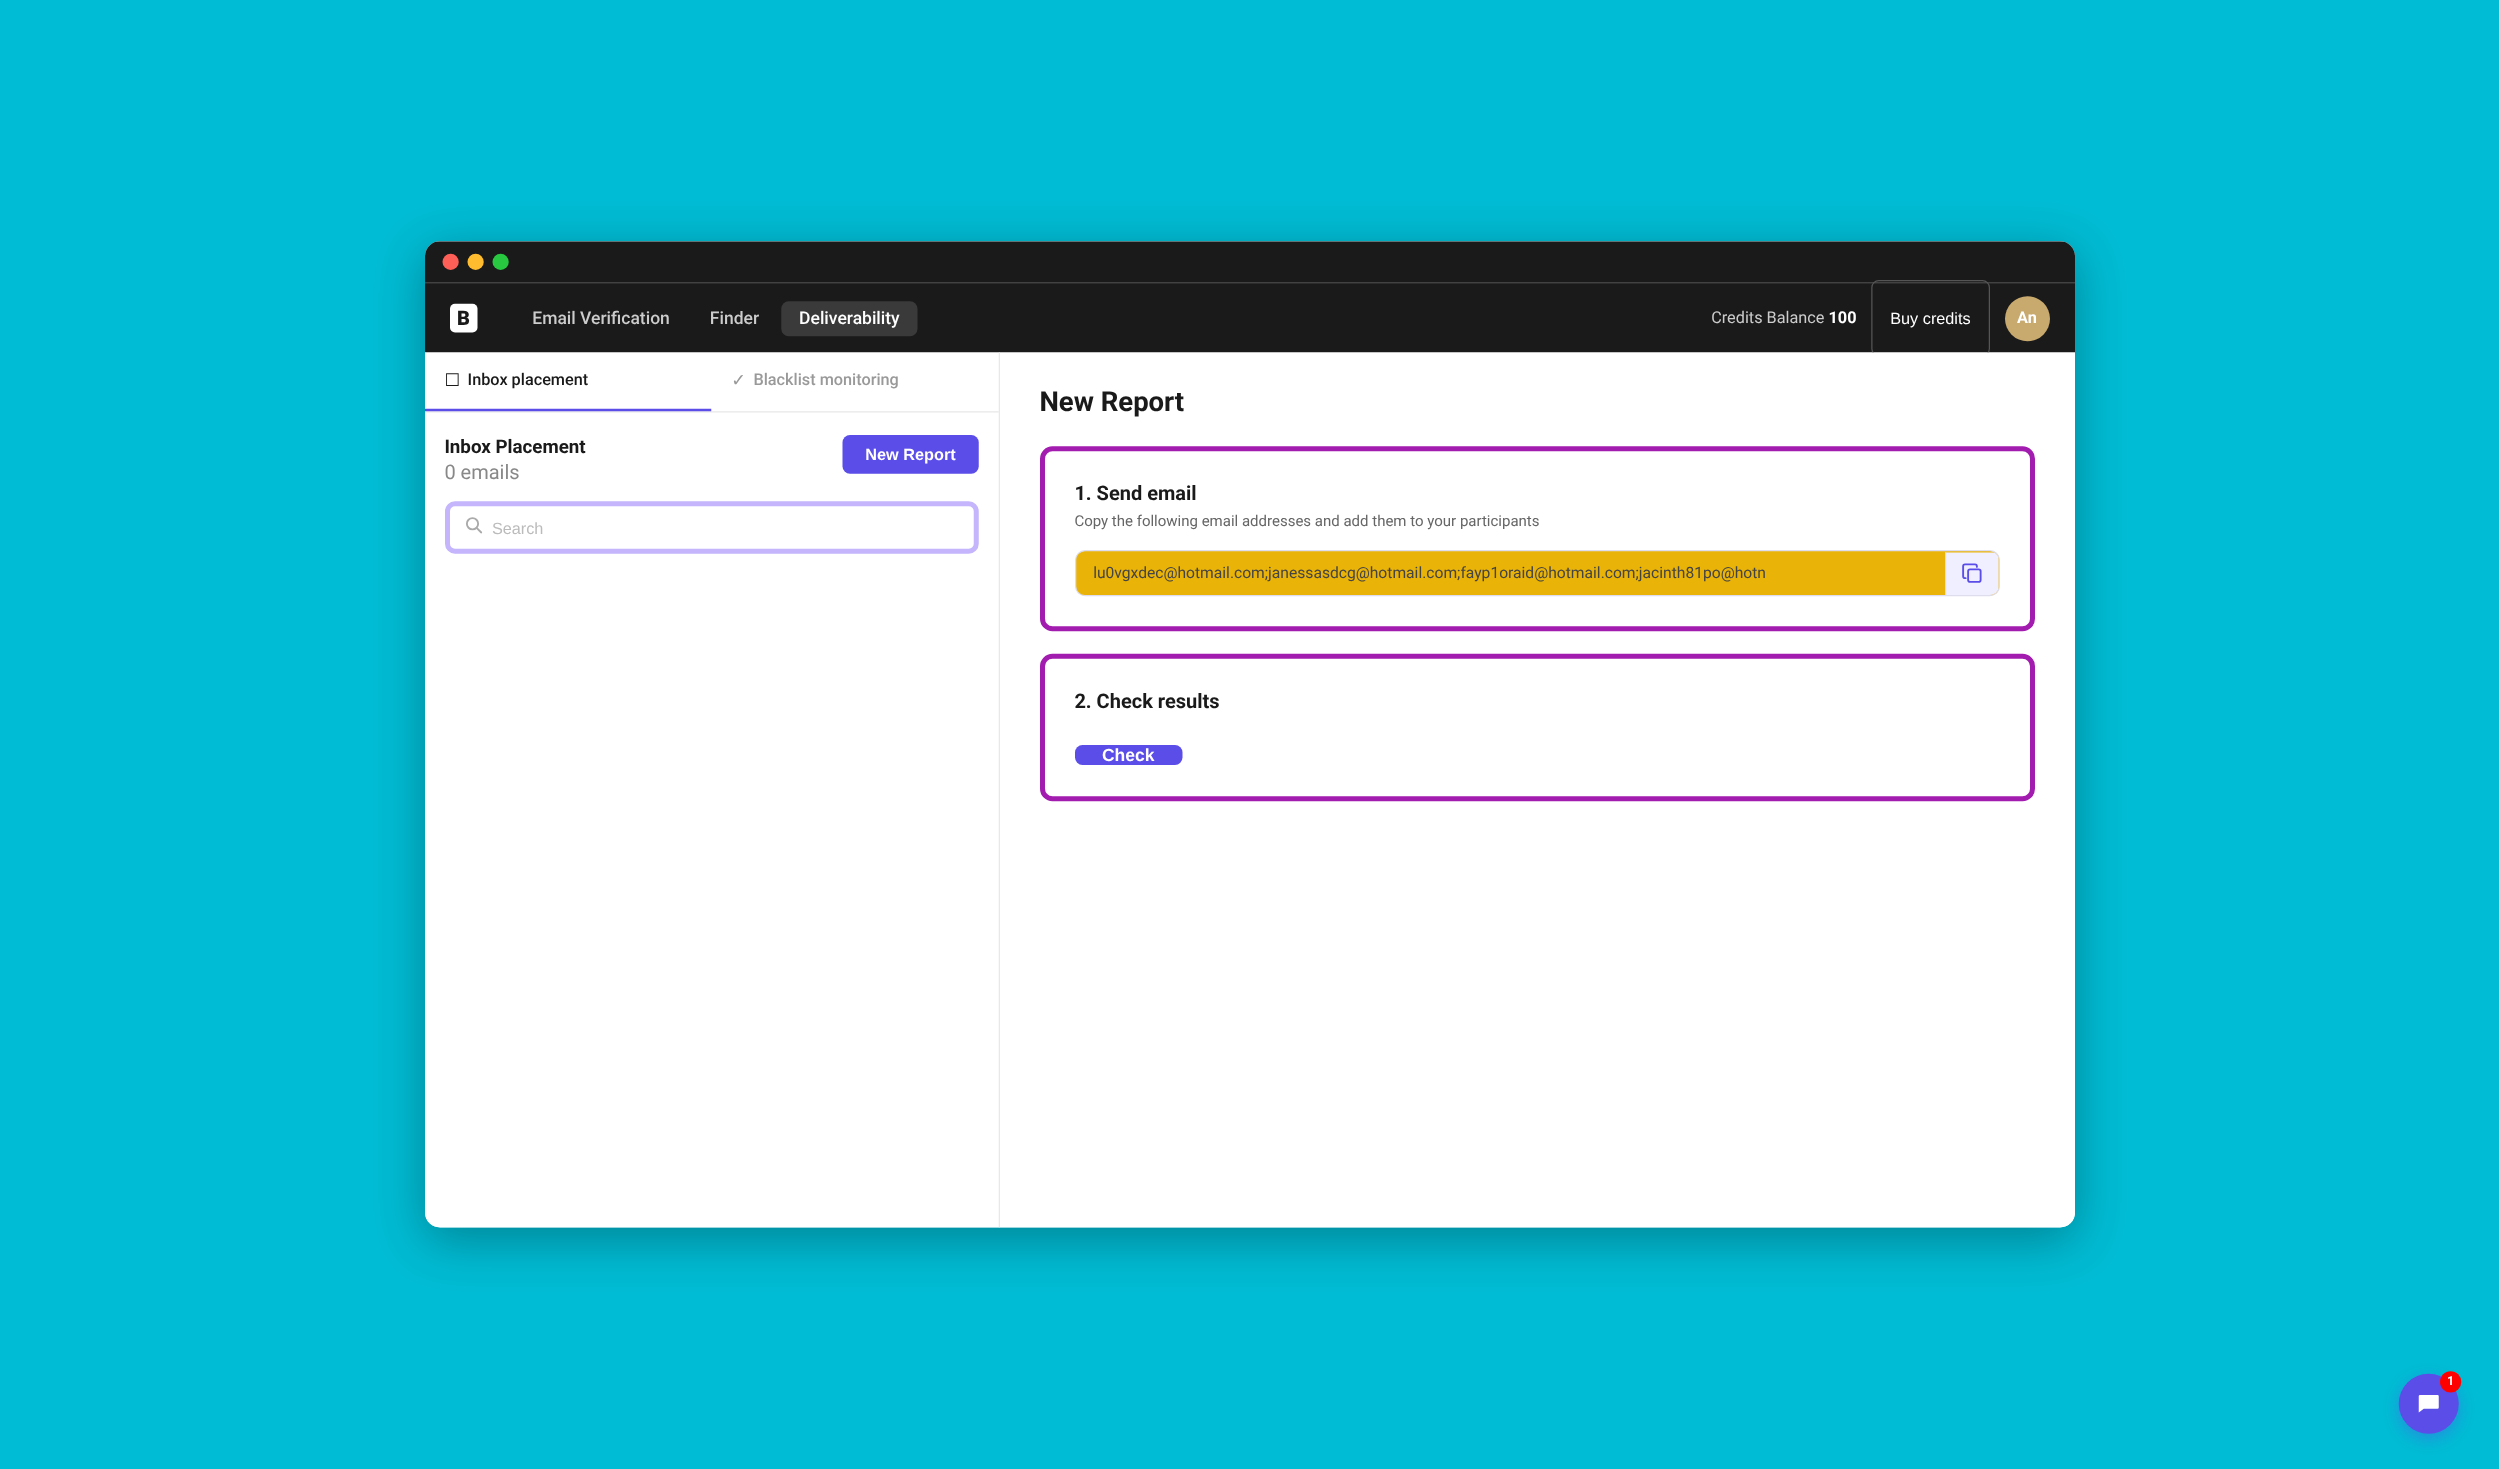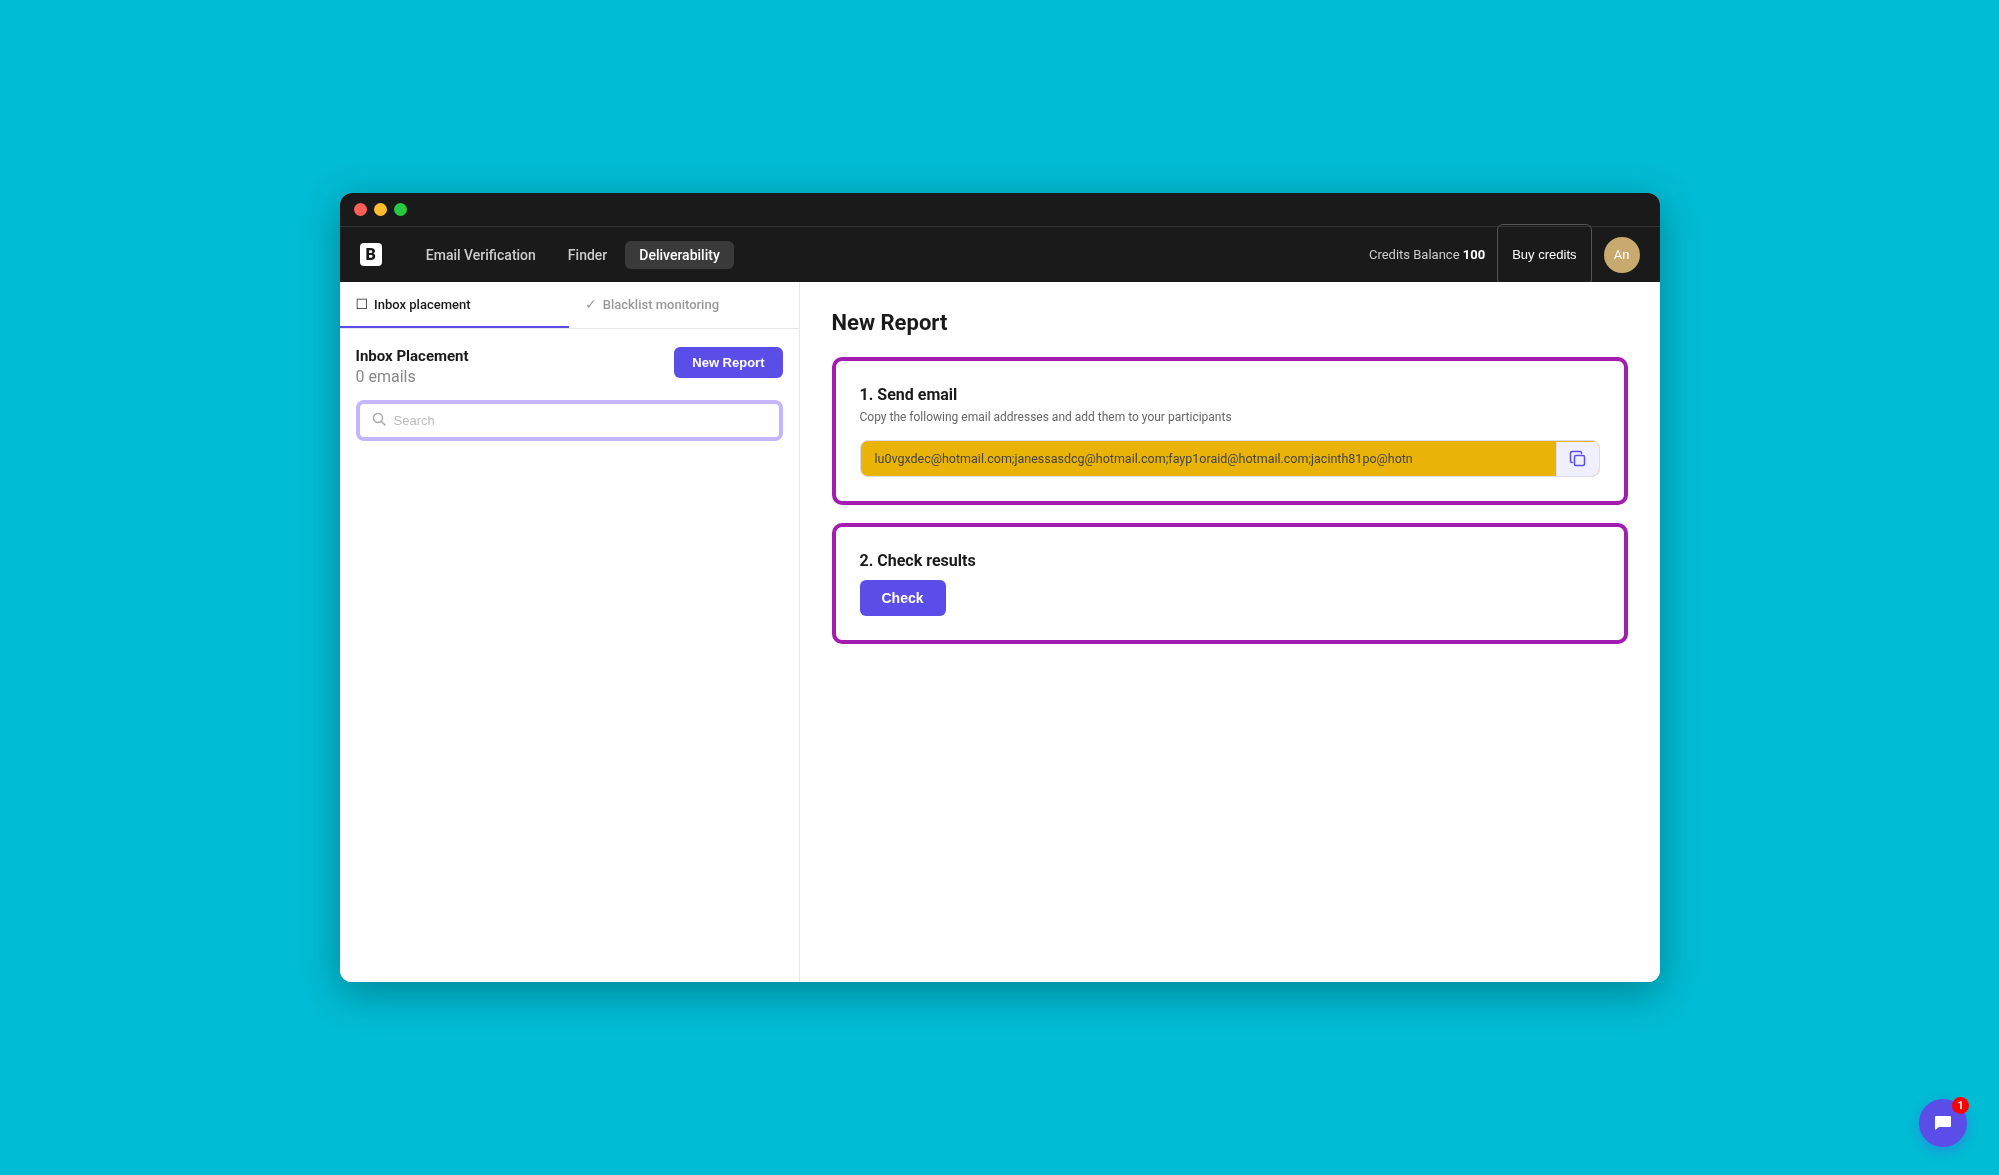--- a/index.html
+++ b/index.html
@@ -103,21 +103,21 @@
       cursor: pointer;
     }
     .avatar {
       width: 36px; height: 36px;
       border-radius: 50%;
       background: #c8a96e;
       color: white;
       display: flex;
       align-items: center;
       justify-content: center;
-      font-weight: 400;
+      font-weight: 700;
       font-size: 13px;
       cursor: pointer;
     }
 
     
     .main-layout {
       display: flex;
       height: calc(100% - 100px);
       min-height: 700px;
     }
@@ -270,26 +270,26 @@
       align-items: center;
       justify-content: center;
       color: #5b4de8;
       font-size: 16px;
     }
 
     .check-btn {
       background: #5b4de8;
       color: white;
       border: none;
-      padding: 10px 22px;
+      padding: 0 22px;
       border-radius: 6px;
       font-size: 14px;
       font-weight: 600;
       cursor: pointer;
-      margin-top: 4px;
+      margin-top: 20px;
     }
 
     
     .chat-widget {
       position: fixed;
       bottom: 28px;
       right: 32px;
       width: 48px;
       height: 48px;
       background: #5b4de8;

